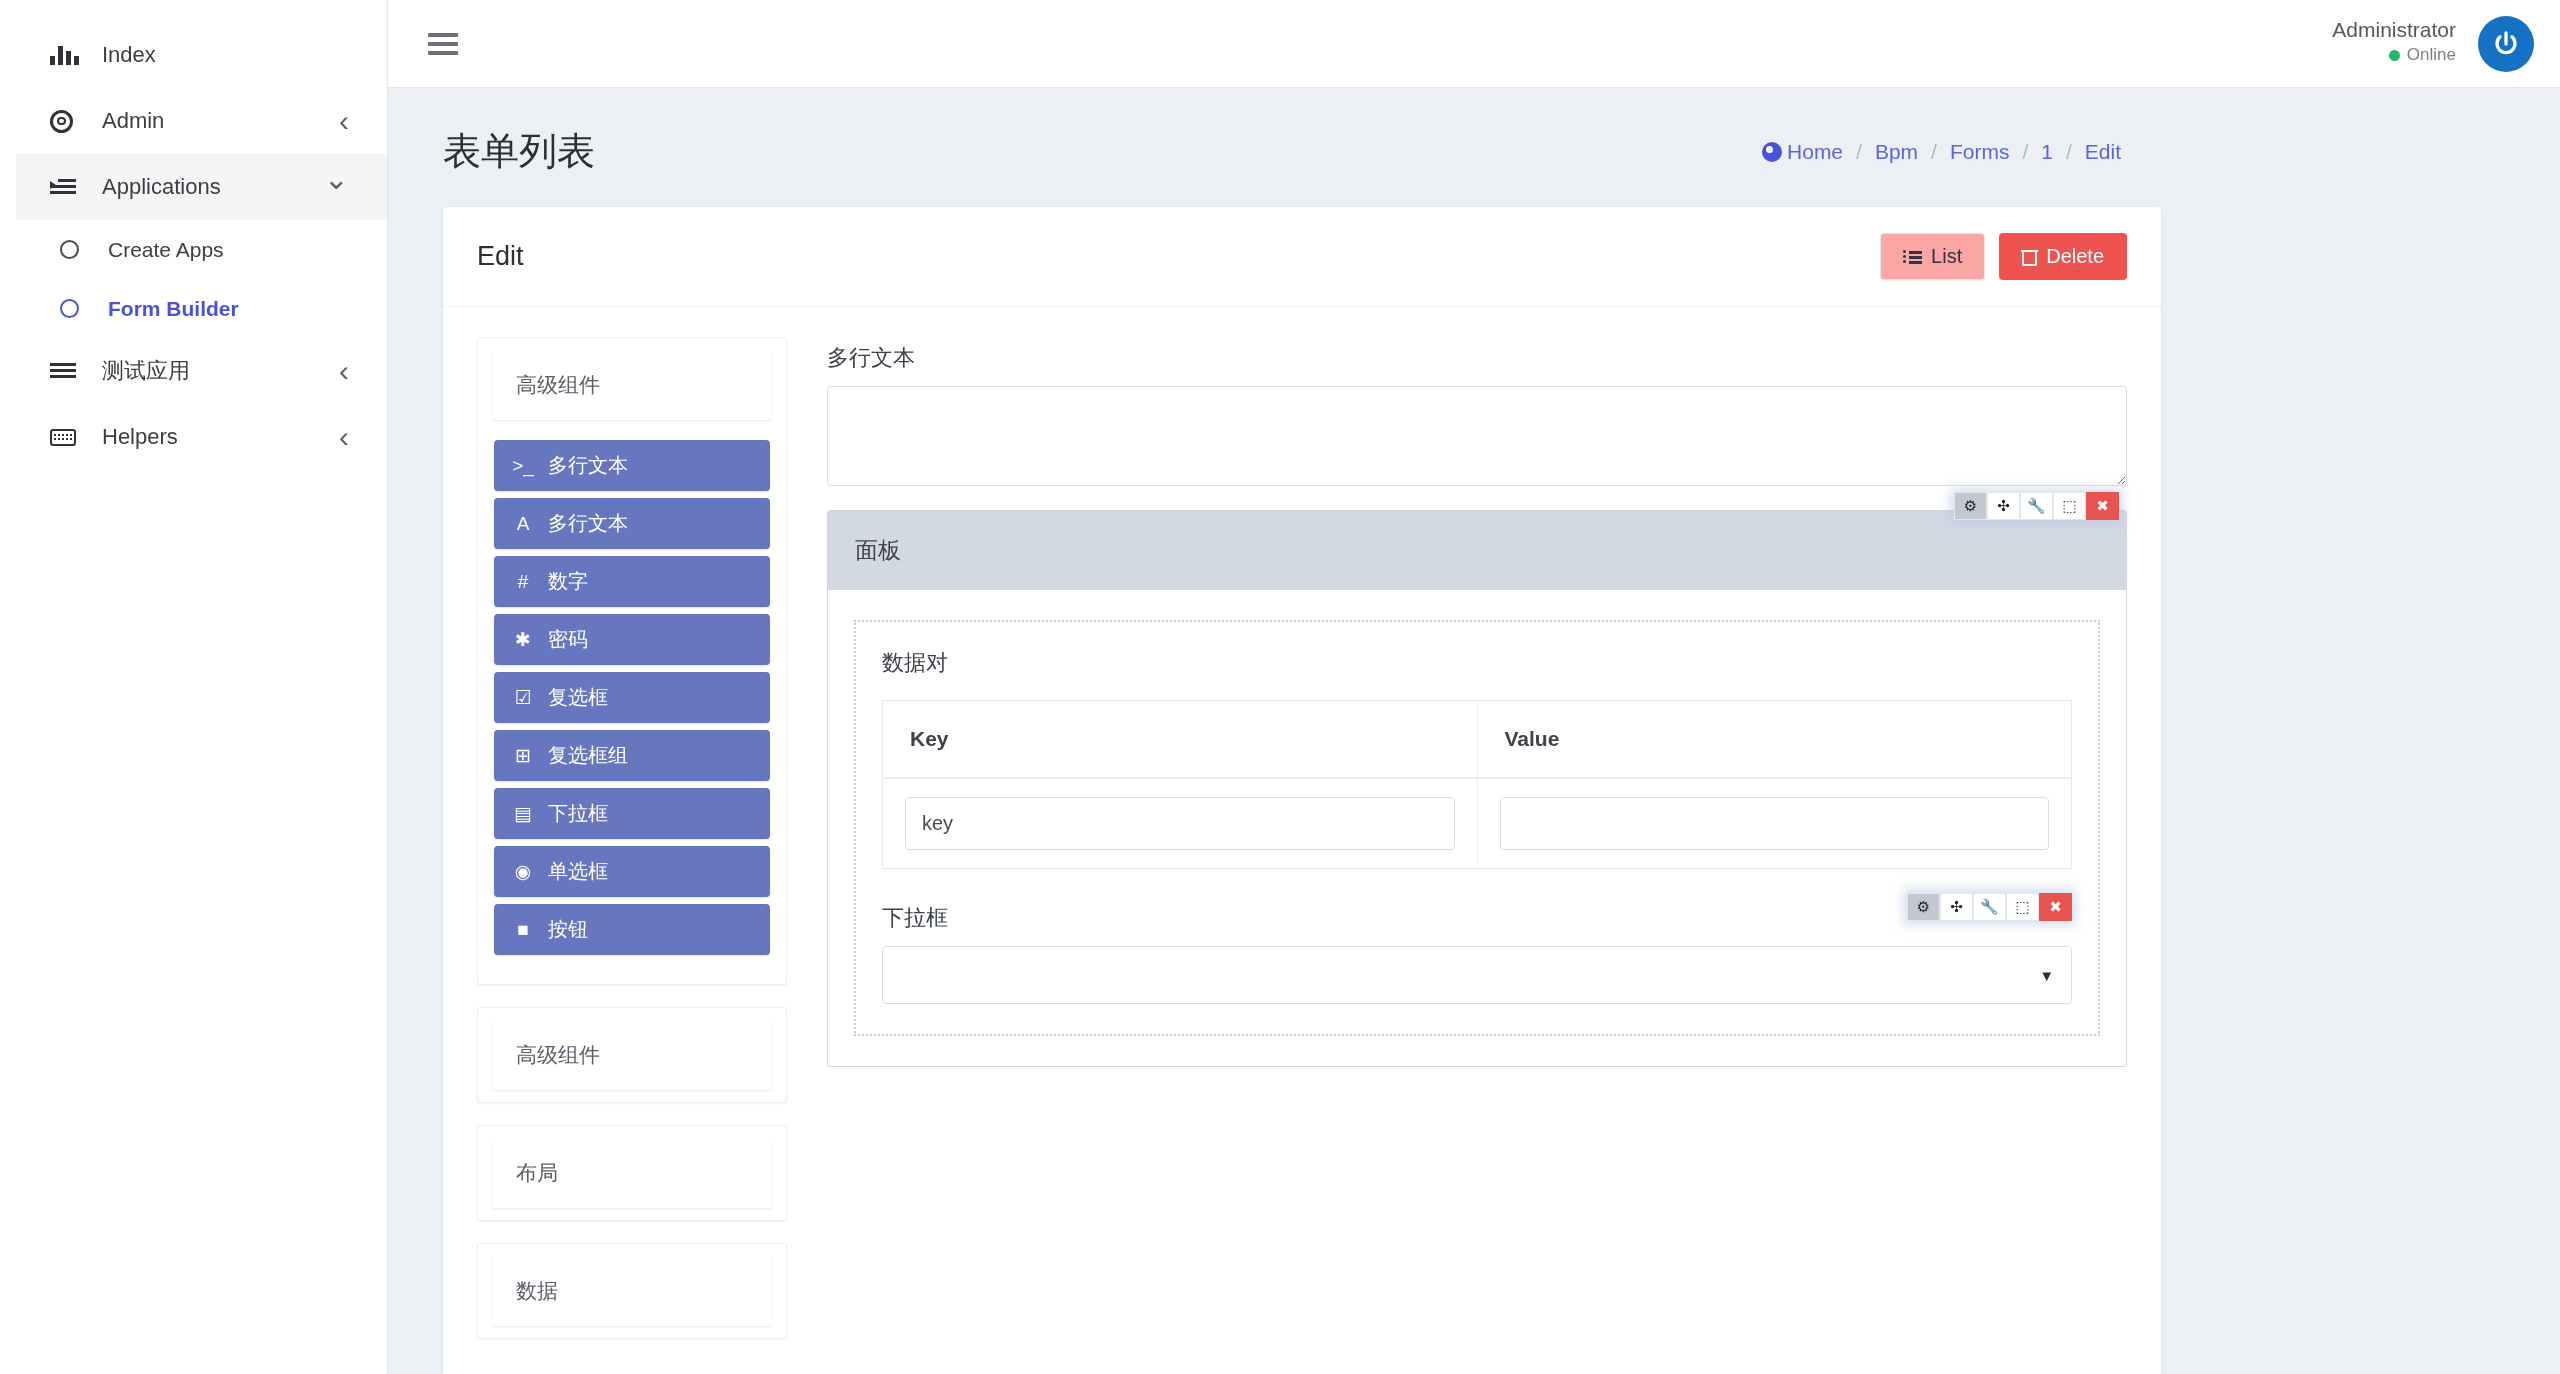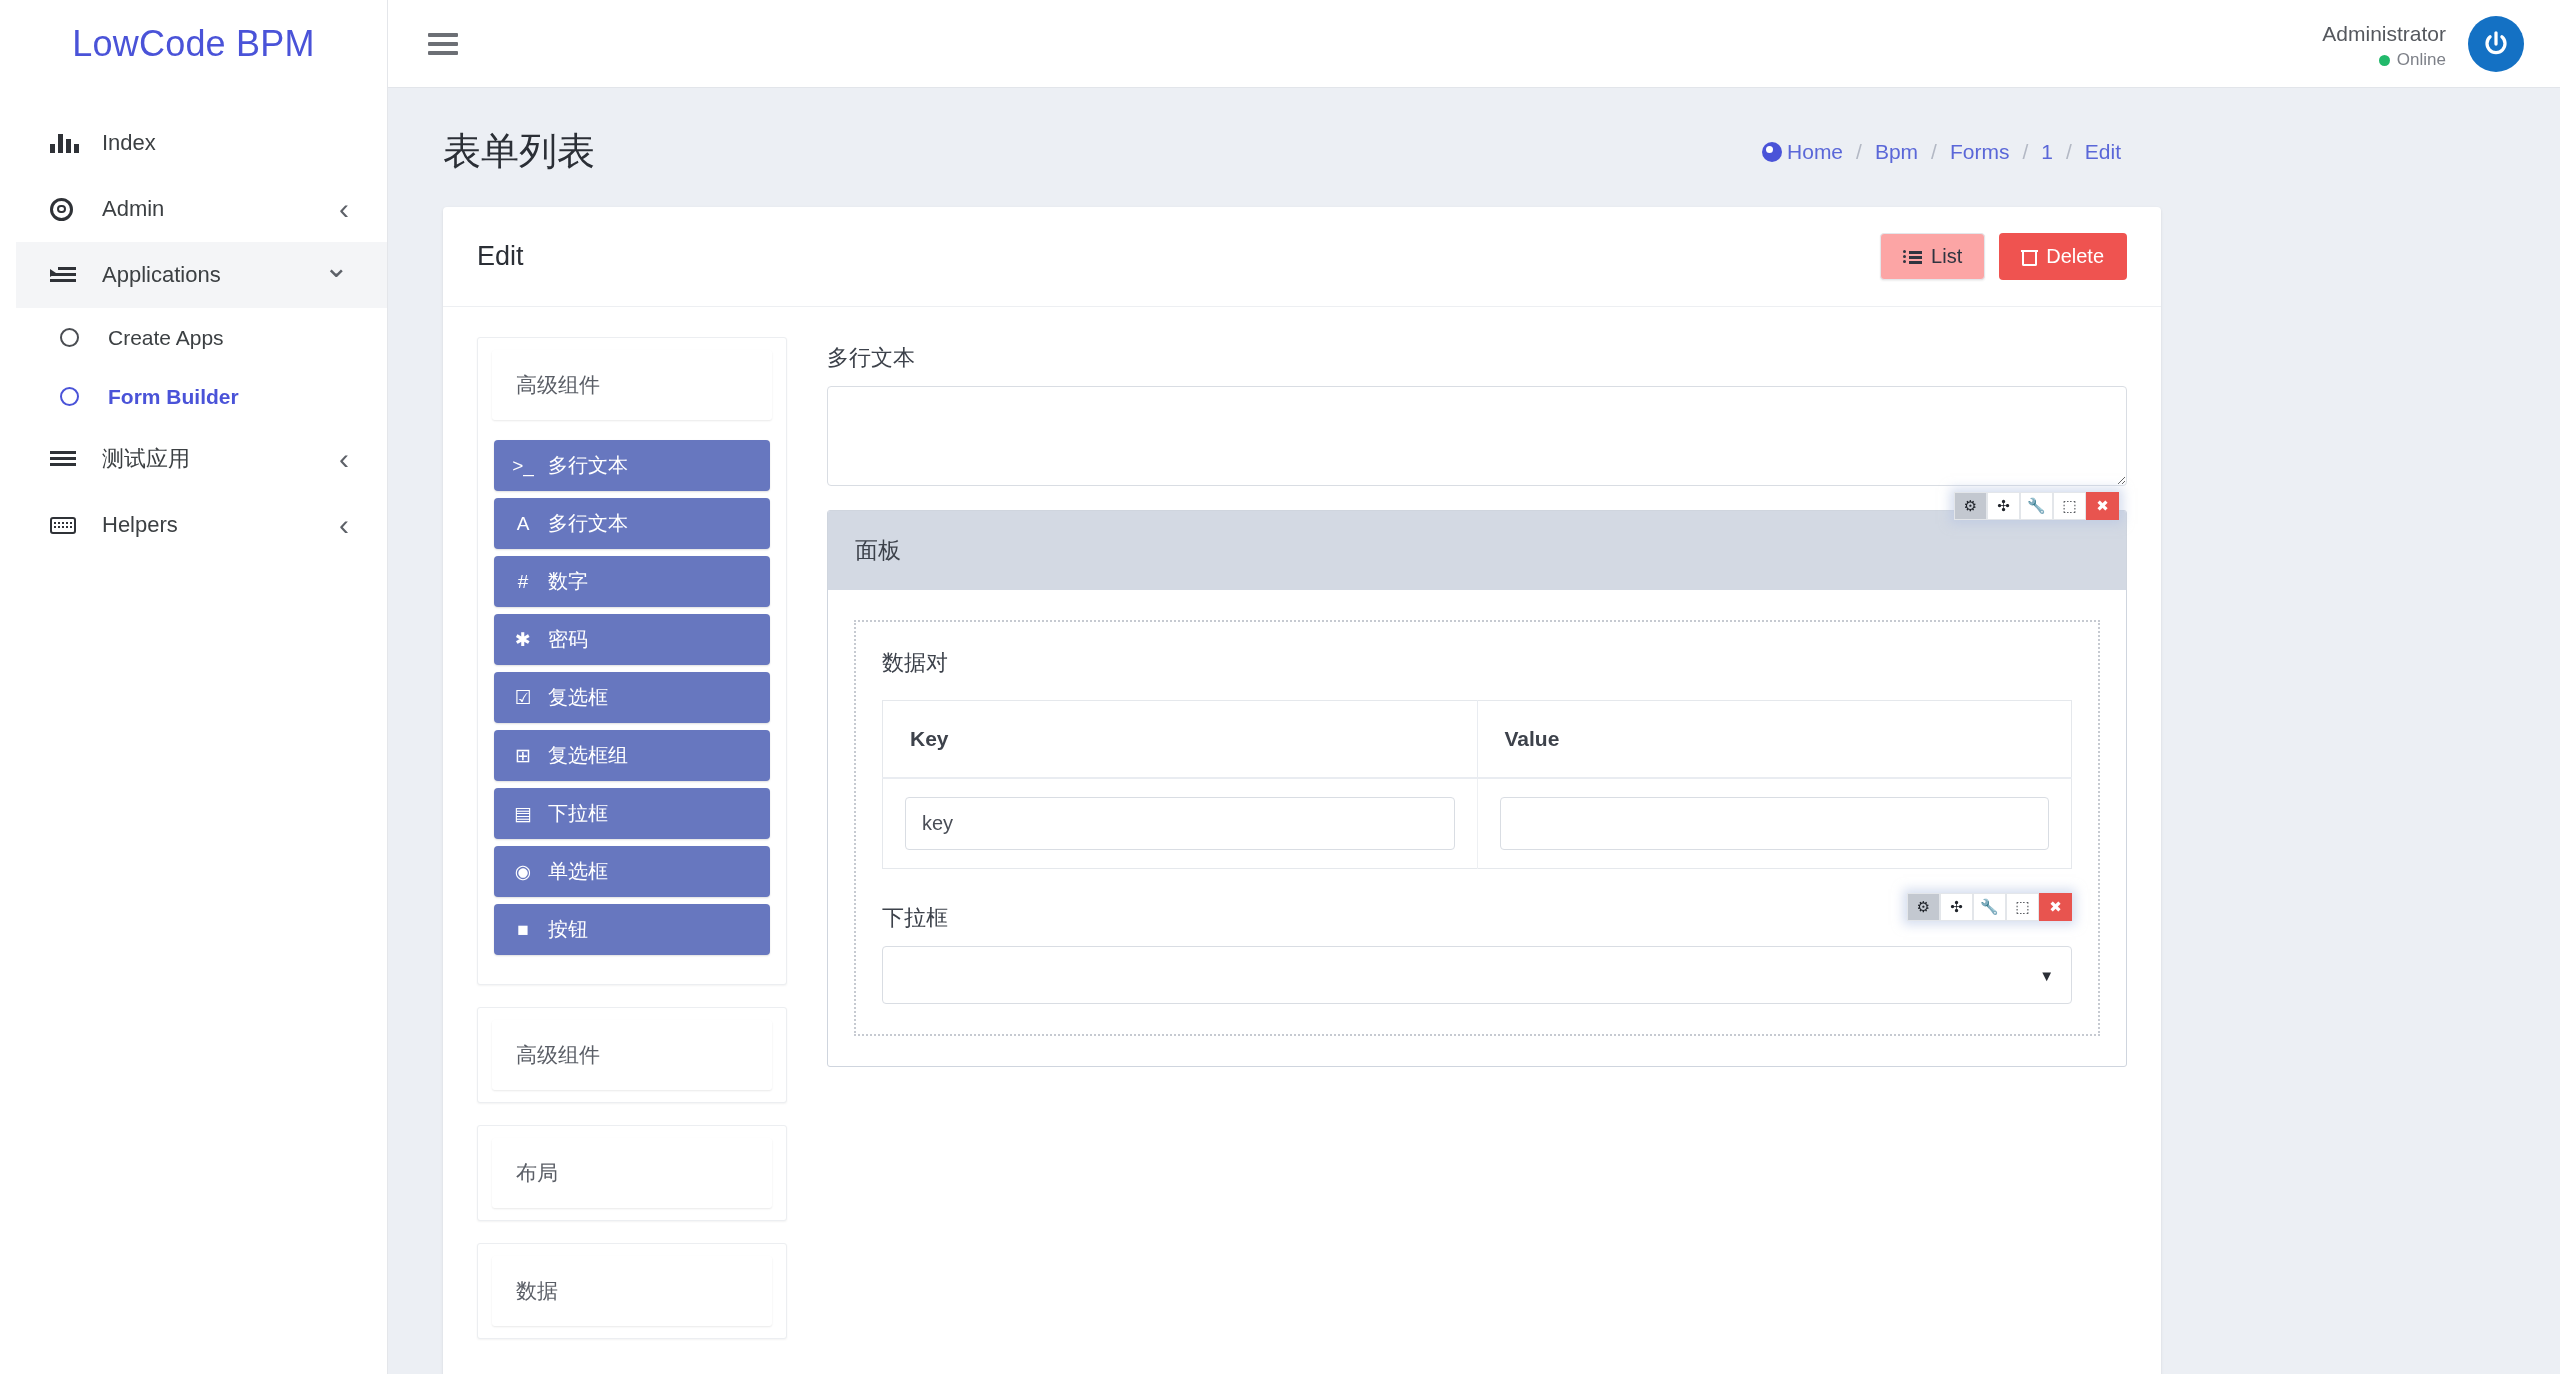--- a/index.html
+++ b/index.html
@@ -87,22 +87,22 @@
     background: #ffffff; border-bottom: 1px solid #e2e5ea;
   }
   #hamburger {
     position: absolute; left: 40px; top: 50%; transform: translateY(-50%);
     width: 30px; height: 22px; cursor: pointer;
     display: flex; flex-direction: column; justify-content: space-between;
   }
   #hamburger i { display: block; height: 4px; background: #6c6f75; border-radius: 1px; }
 
   #user-block {
-    position: absolute; right: 36px; top: 50%; transform: translateY(-50%);
-    display: flex; align-items: flex-end; gap: 22px;
+    position: absolute; right: 26px; top: 50%; transform: translateY(-50%);
+    display: flex; align-items: flex-start; gap: 22px;
   }
   #user-meta { text-align: right; line-height: 1.35; }
   #user-name { font-size: 21px; color: #55585e; }
   #user-status { font-size: 17px; color: #7d8088; display: flex; align-items: center; justify-content: flex-end; gap: 7px; }
   #dot-online { width: 11px; height: 11px; border-radius: 50%; background: #22b96b; display: inline-block; }
   #avatar {
     width: 56px; height: 56px; border-radius: 50%;
     background: #1471c4; display: flex; align-items: center; justify-content: center;
     cursor: pointer;
   }
@@ -241,21 +241,20 @@
   .sel-caret {
     position: absolute; right: 18px; top: 50%; transform: translateY(-50%);
     pointer-events: none; color: #2b2f36; font-size: 15px;
   }
   .sub-field { margin-top: 34px; position: relative; }
 </style>
 </head>
 <body>
 
 <div id="sidebar">
-  <div id="brand">LowCode BPM</div>
 
   <div class="nav-list">
 
     <div class="nav-item">
       <span class="nav-ico">
         <span class="ic-bars">
             <i style="height:9px"></i>
             <i style="height:19px"></i>
             <i style="height:14px"></i>
             <i style="height:9px"></i>

